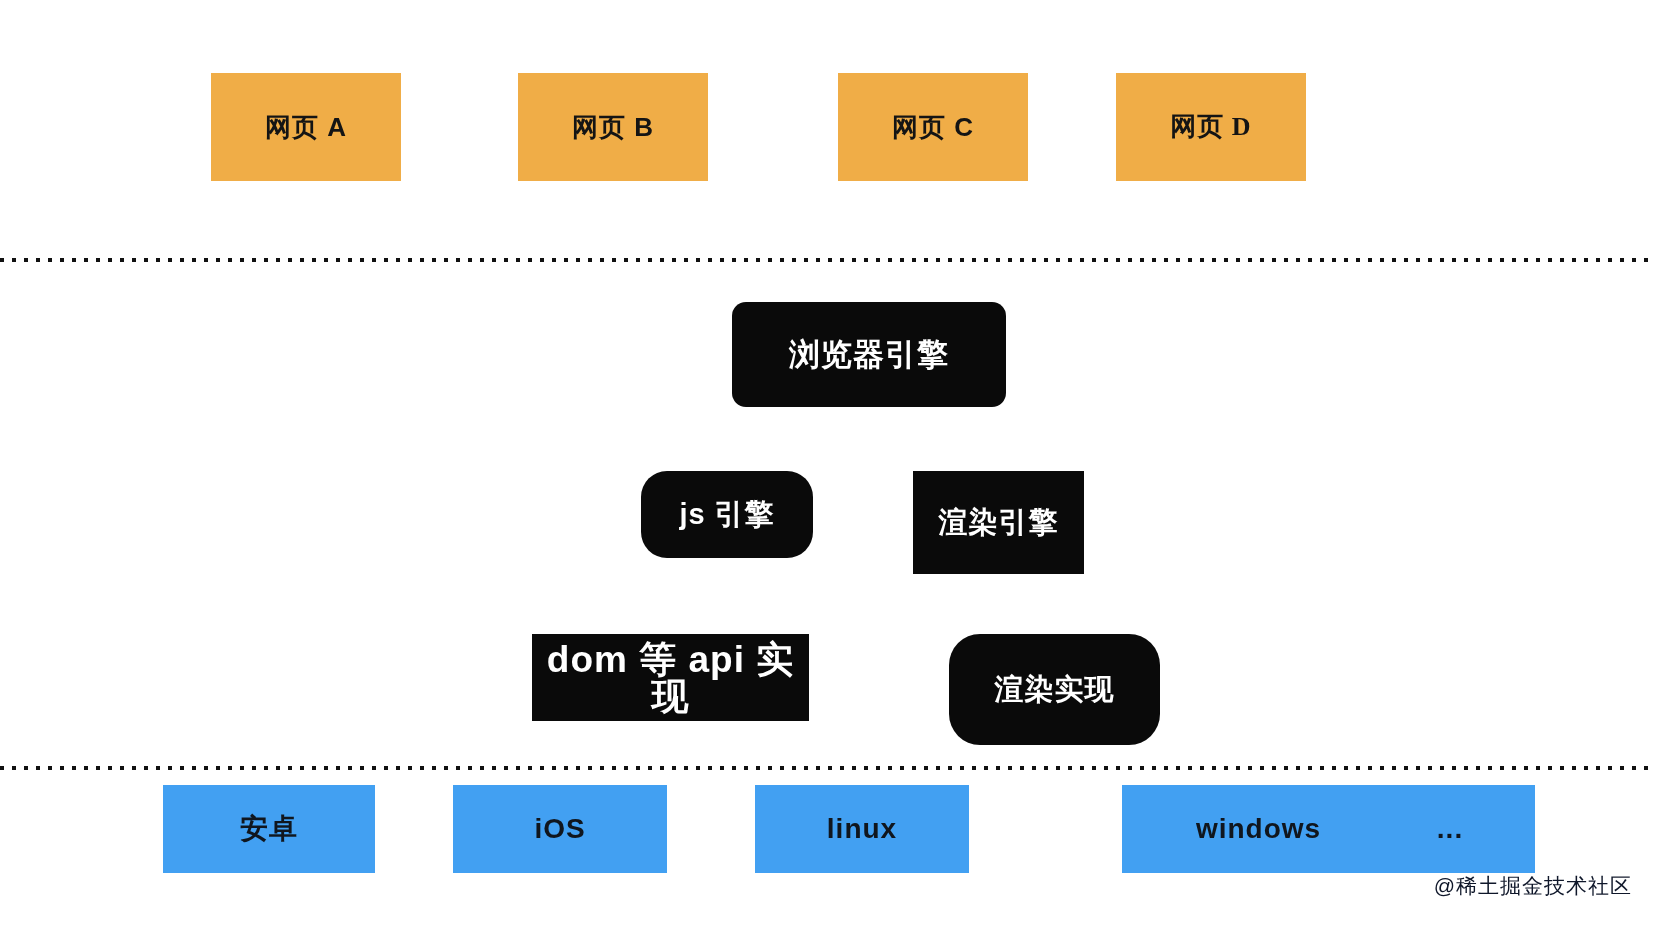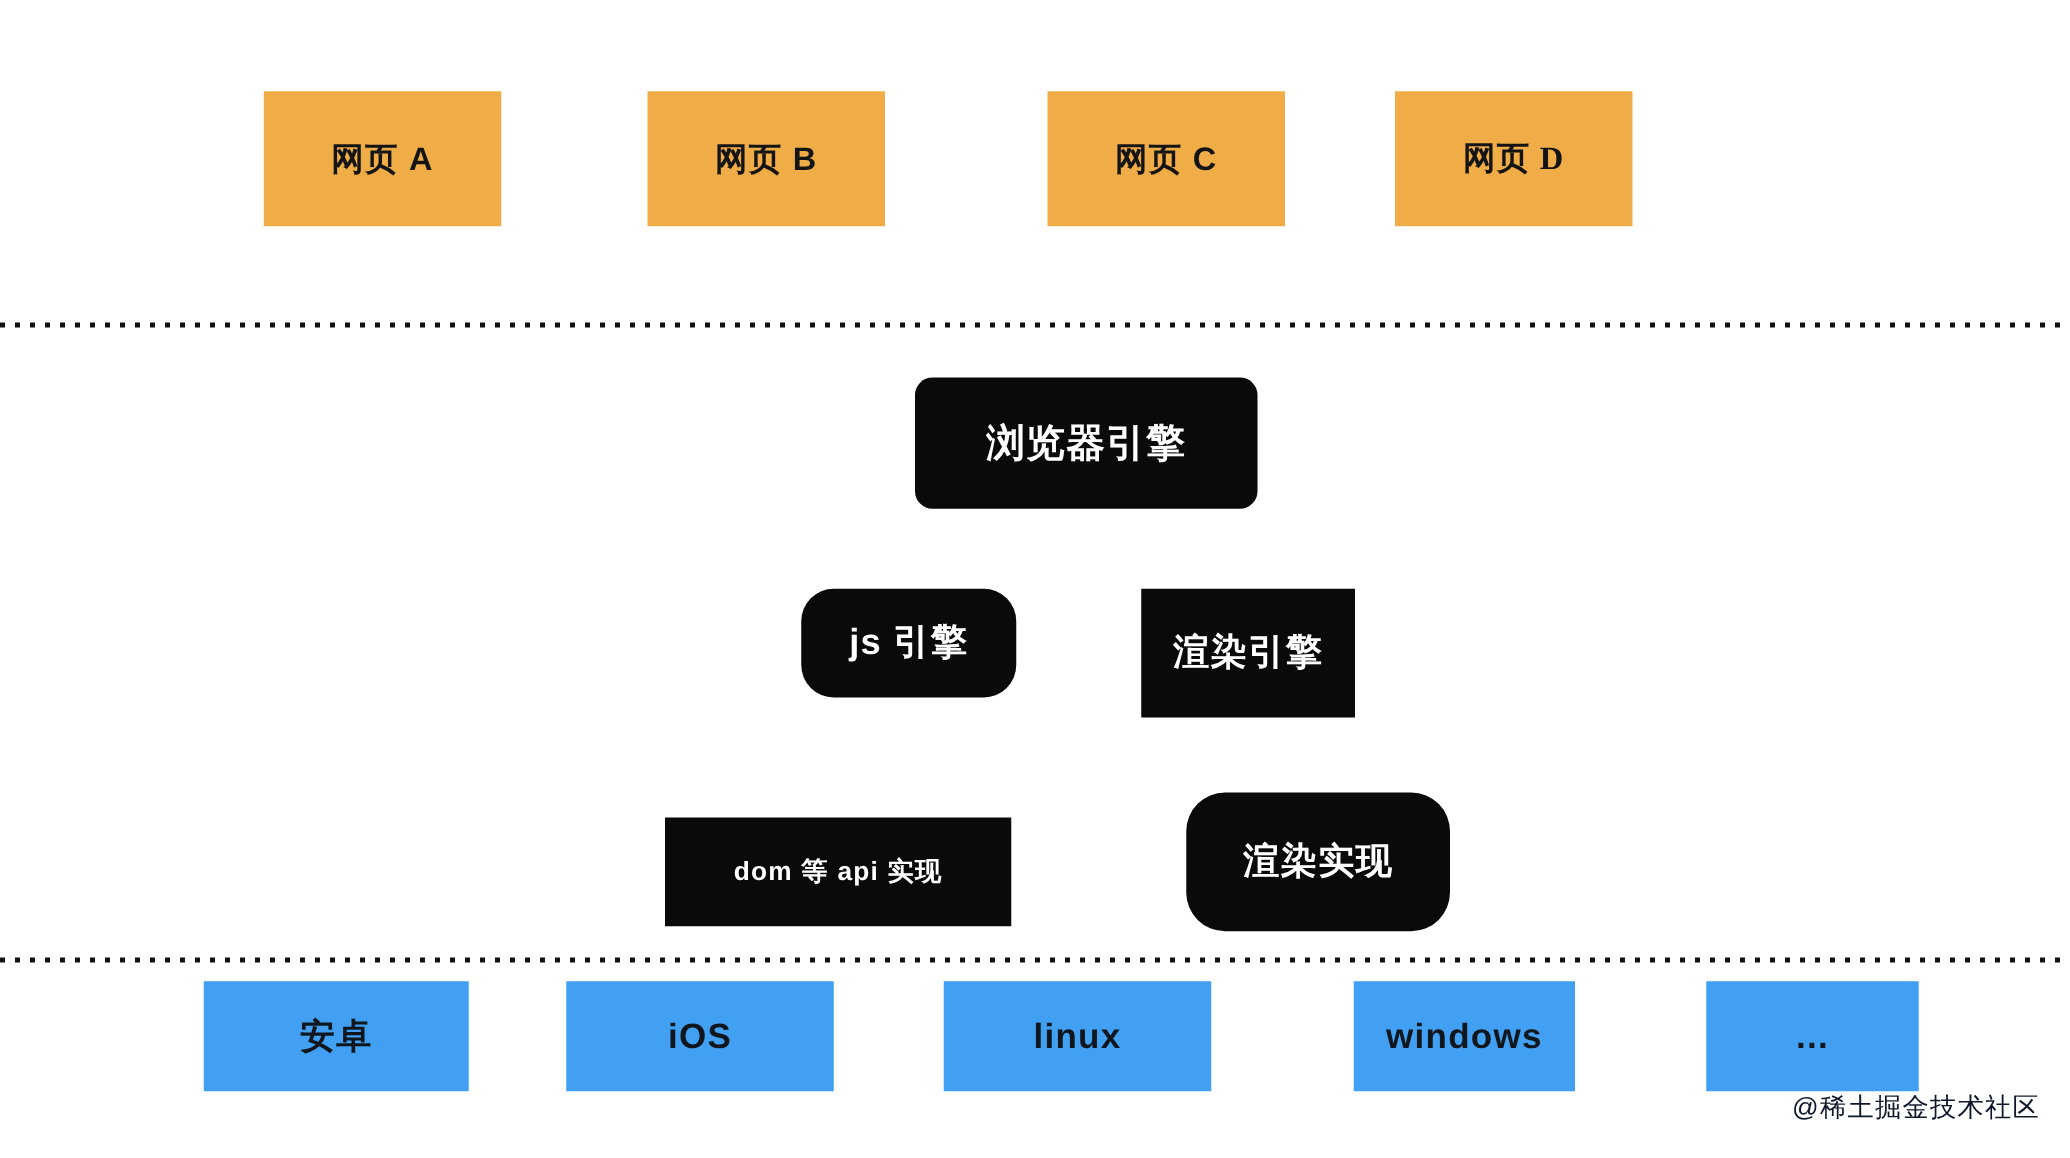--- a/index.html
+++ b/index.html
@@ -74,26 +74,26 @@
   <div class="box web-box" style="left:838px;">网页 C</div>
   <div class="box web-box" style="left:1116px;font-family:Liberation Serif, serif;">网页 D</div>
 
   <div class="dotted-line" style="top:258px;"></div>
 
   <div class="box engine-box" style="left:732px; top:302px; width:274px; height:105px; font-size:31px;border-radius:14px;">浏览器引擎</div>
 
   <div class="box engine-box" style="left:641px; top:471px; width:172px; height:87px; font-size:29px;border-radius:26px;">js 引擎</div>
   <div class="box engine-box" style="left:913px; top:471px; width:171px; height:103px; font-size:29px;">渲染引擎</div>
 
-  <div class="box engine-box" style="left:532px; top:634px; width:277px; height:87px; font-size:21px;margin-top:20px;">dom 等 api 实现</div>
+  <div class="box engine-box" style="left:532px; top:634px; width:277px; height:87px; font-size:37px;">dom 等 api 实现</div>
   <div class="box engine-box" style="left:949px; top:634px; width:211px; height:111px; font-size:29px;border-radius:31px;">渲染实现</div>
 
   <div class="dotted-line" style="top:766px;"></div>
 
   <div class="box platform-box" style="left:163px; width:212px;">安卓</div>
   <div class="box platform-box" style="left:453px;">iOS</div>
   <div class="box platform-box" style="left:755px;">linux</div>
-  <div class="box platform-box" style="left:1083px; width:177px;">windows</div>
+  <div class="box platform-box" style="left:1122px; width:217px;padding-left:28px;">windows</div>
   <div class="box platform-box" style="left:1365px; width:170px;">...</div>
 
   <div class="watermark">@稀土掘金技术社区</div>
 
 </div>
 
 </body></html>

